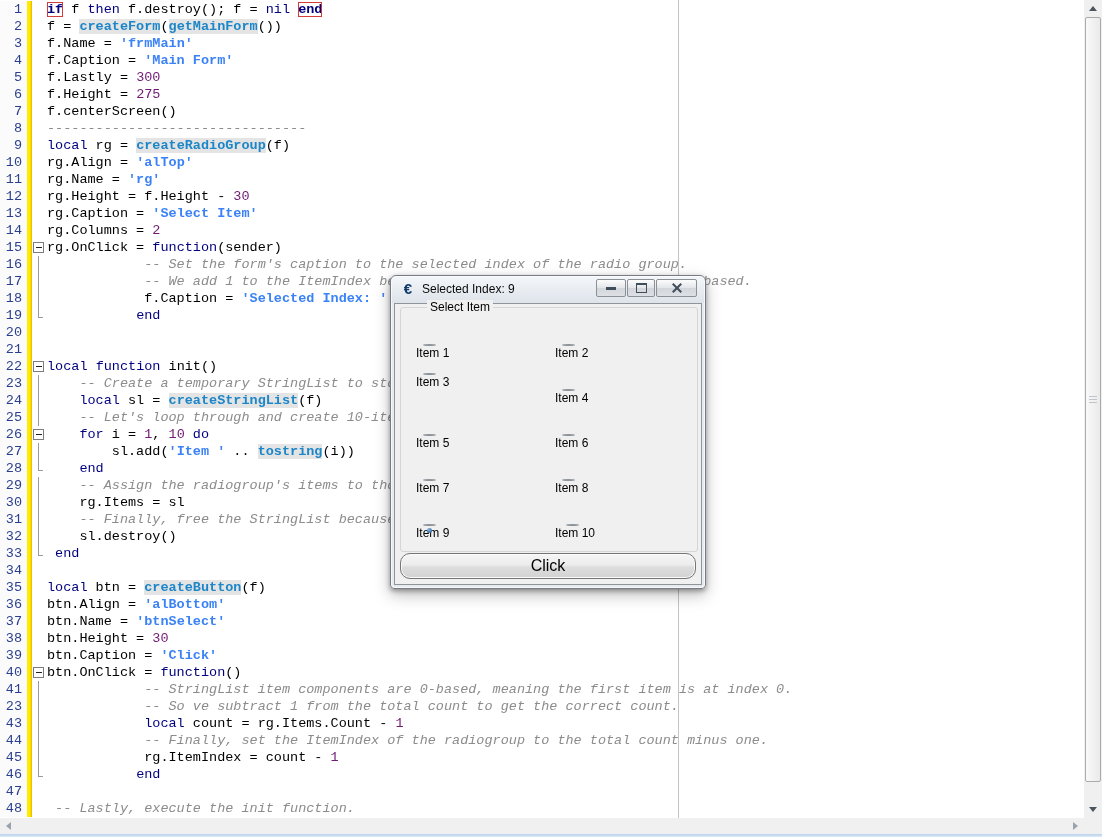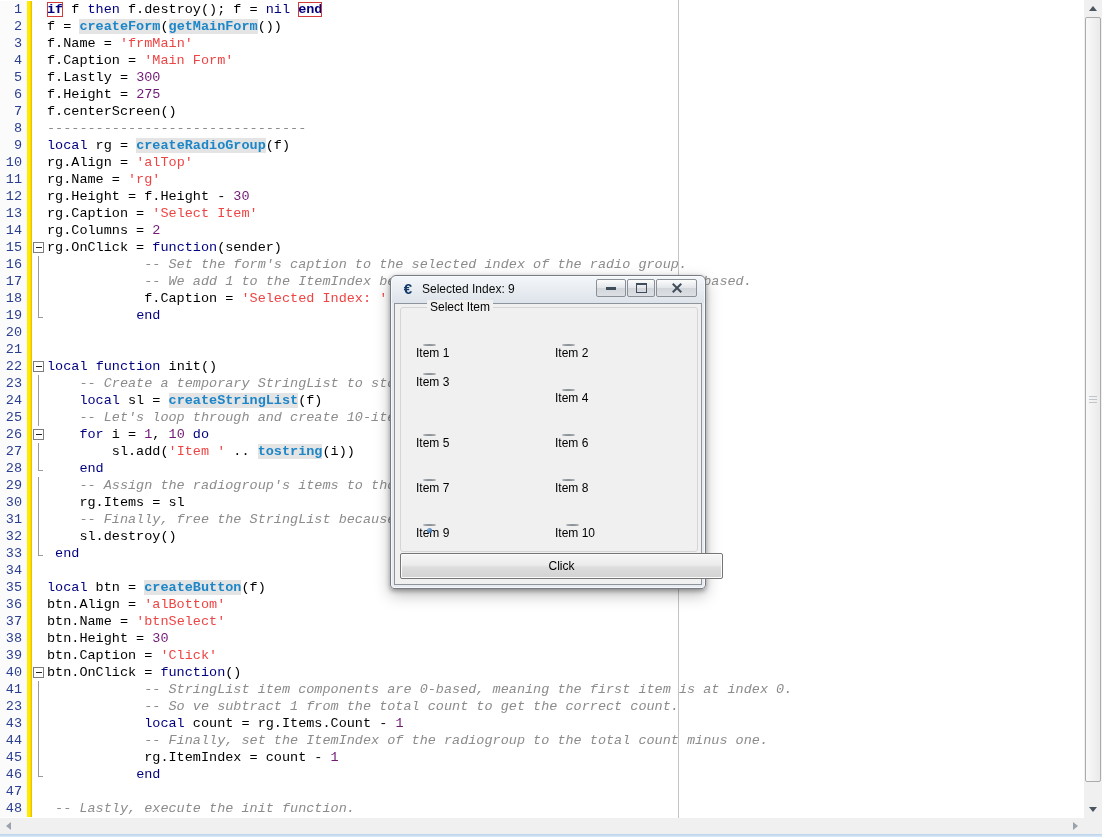--- a/index.html
+++ b/index.html
@@ -18,21 +18,21 @@
   .f-l::before{content:"";position:absolute;left:6px;top:0;bottom:0;border-left:1px solid #9a9a9a;}
   .f-e::before{content:"";position:absolute;left:6px;top:0;height:10px;border-left:1px solid #9a9a9a;}
   .f-e::after{content:"";position:absolute;left:6px;top:10px;width:5px;border-top:1px solid #9a9a9a;}
   .f-b::before{content:"";position:absolute;left:1px;top:3px;width:9px;height:9px;
                border:1px solid #7d7d7d;background:#fff;box-sizing:content-box;}
   .f-b::after{content:"";position:absolute;left:4px;top:8px;width:6px;border-top:1px solid #222;}
   .ln-code{flex:1;padding-left:2px;color:#000;}
   .sg-p{color:#000000;}
   .sg-k{color:#000080;font-weight:normal;}
   .sg-kb{color:#000080;font-weight:bold;outline:1px solid #d23b3b;outline-offset:-1px;}
-  .sg-s{color:#ef4444;}
+  .sg-s{color:#3b82f6;font-weight:bold;}
   .sg-n{color:#701a75;}
   .sg-c{color:#8c8c8c;font-style:italic;}
   .sg-f{color:#1c86c8;font-weight:bold;background:#e4e4e4;}
   
   .vscroll{position:absolute;left:1084px;top:0;width:18px;height:818px;background:#f0f0f0;}
   .sb-btn{position:absolute;left:0;width:18px;height:17px;display:flex;align-items:center;justify-content:center;}
   .tri{width:0;height:0;}
   .tri-up{border-left:4px solid transparent;border-right:4px solid transparent;border-bottom:5px solid #4a5560;}
   .tri-down{border-left:4px solid transparent;border-right:4px solid transparent;border-top:5px solid #4a5560;}
   .tri-left{border-top:4px solid transparent;border-bottom:4px solid transparent;border-right:5px solid #9aa3ad;}
@@ -70,25 +70,25 @@
   .groupbox{position:absolute;left:5px;top:3px;width:296px;height:243px;
             border:1px solid #d5d5d5;border-radius:3px;}
   .groupbox-label{position:absolute;left:8px;top:-8px;padding:0 3px;background:#f0f0f0;
                   font-size:12px;color:#000;margin-left:18px;}
   .radio-item{position:absolute;display:flex;align-items:center;height:14px;flex-direction:column;}
   .radio-circle{width:13px;height:13px;border-radius:50%;border:1px solid #8d9499;box-sizing:border-box;
                 background:radial-gradient(circle at 35% 30%,#ffffff,#e2e5e8 55%,#c6cbd1);position:relative;}
   .radio-circle.sel::after{content:"";position:absolute;left:3px;top:3px;width:5px;height:5px;border-radius:50%;
                 background:radial-gradient(circle at 35% 30%,#7db1e0,#2d5d94);}
   .radio-label{margin-left:6px;font-size:12px;color:#000;}
-  .click-btn{position:absolute;left:5px;top:249px;width:323px;height:26px;box-sizing:border-box;
-             border:1px solid #757575;border-radius:2px;
+  .click-btn{position:absolute;left:5px;top:249px;width:296px;height:26px;box-sizing:border-box;
+             border:1px solid #757575;border-radius:10px;
              background:linear-gradient(#f6f6f6,#ececec 45%,#dddddd 55%,#d2d2d2);
              box-shadow:inset 0 0 0 1px #fbfbfb;
-             display:flex;align-items:center;justify-content:center;font-size:12px;color:#000;}
+             display:flex;align-items:center;justify-content:center;font-size:16px;color:#000;}
 </style>
 </head>
 <body>
 
 <div class="screen">
 
   <div class="code-area">
     <div class="margin-line"></div>
     <div class="lines">
         <div class="code-line"><span class="ln-num">1</span><span class="ln-mod"></span><span class="ln-fold"></span><span class="ln-code"><span class="sg-kb">if</span><span class="sg-p"> f </span><span class="sg-k">then</span><span class="sg-p"> f.destroy(); f = </span><span class="sg-k">nil</span><span class="sg-p"> </span><span class="sg-kb">end</span></span></div>

